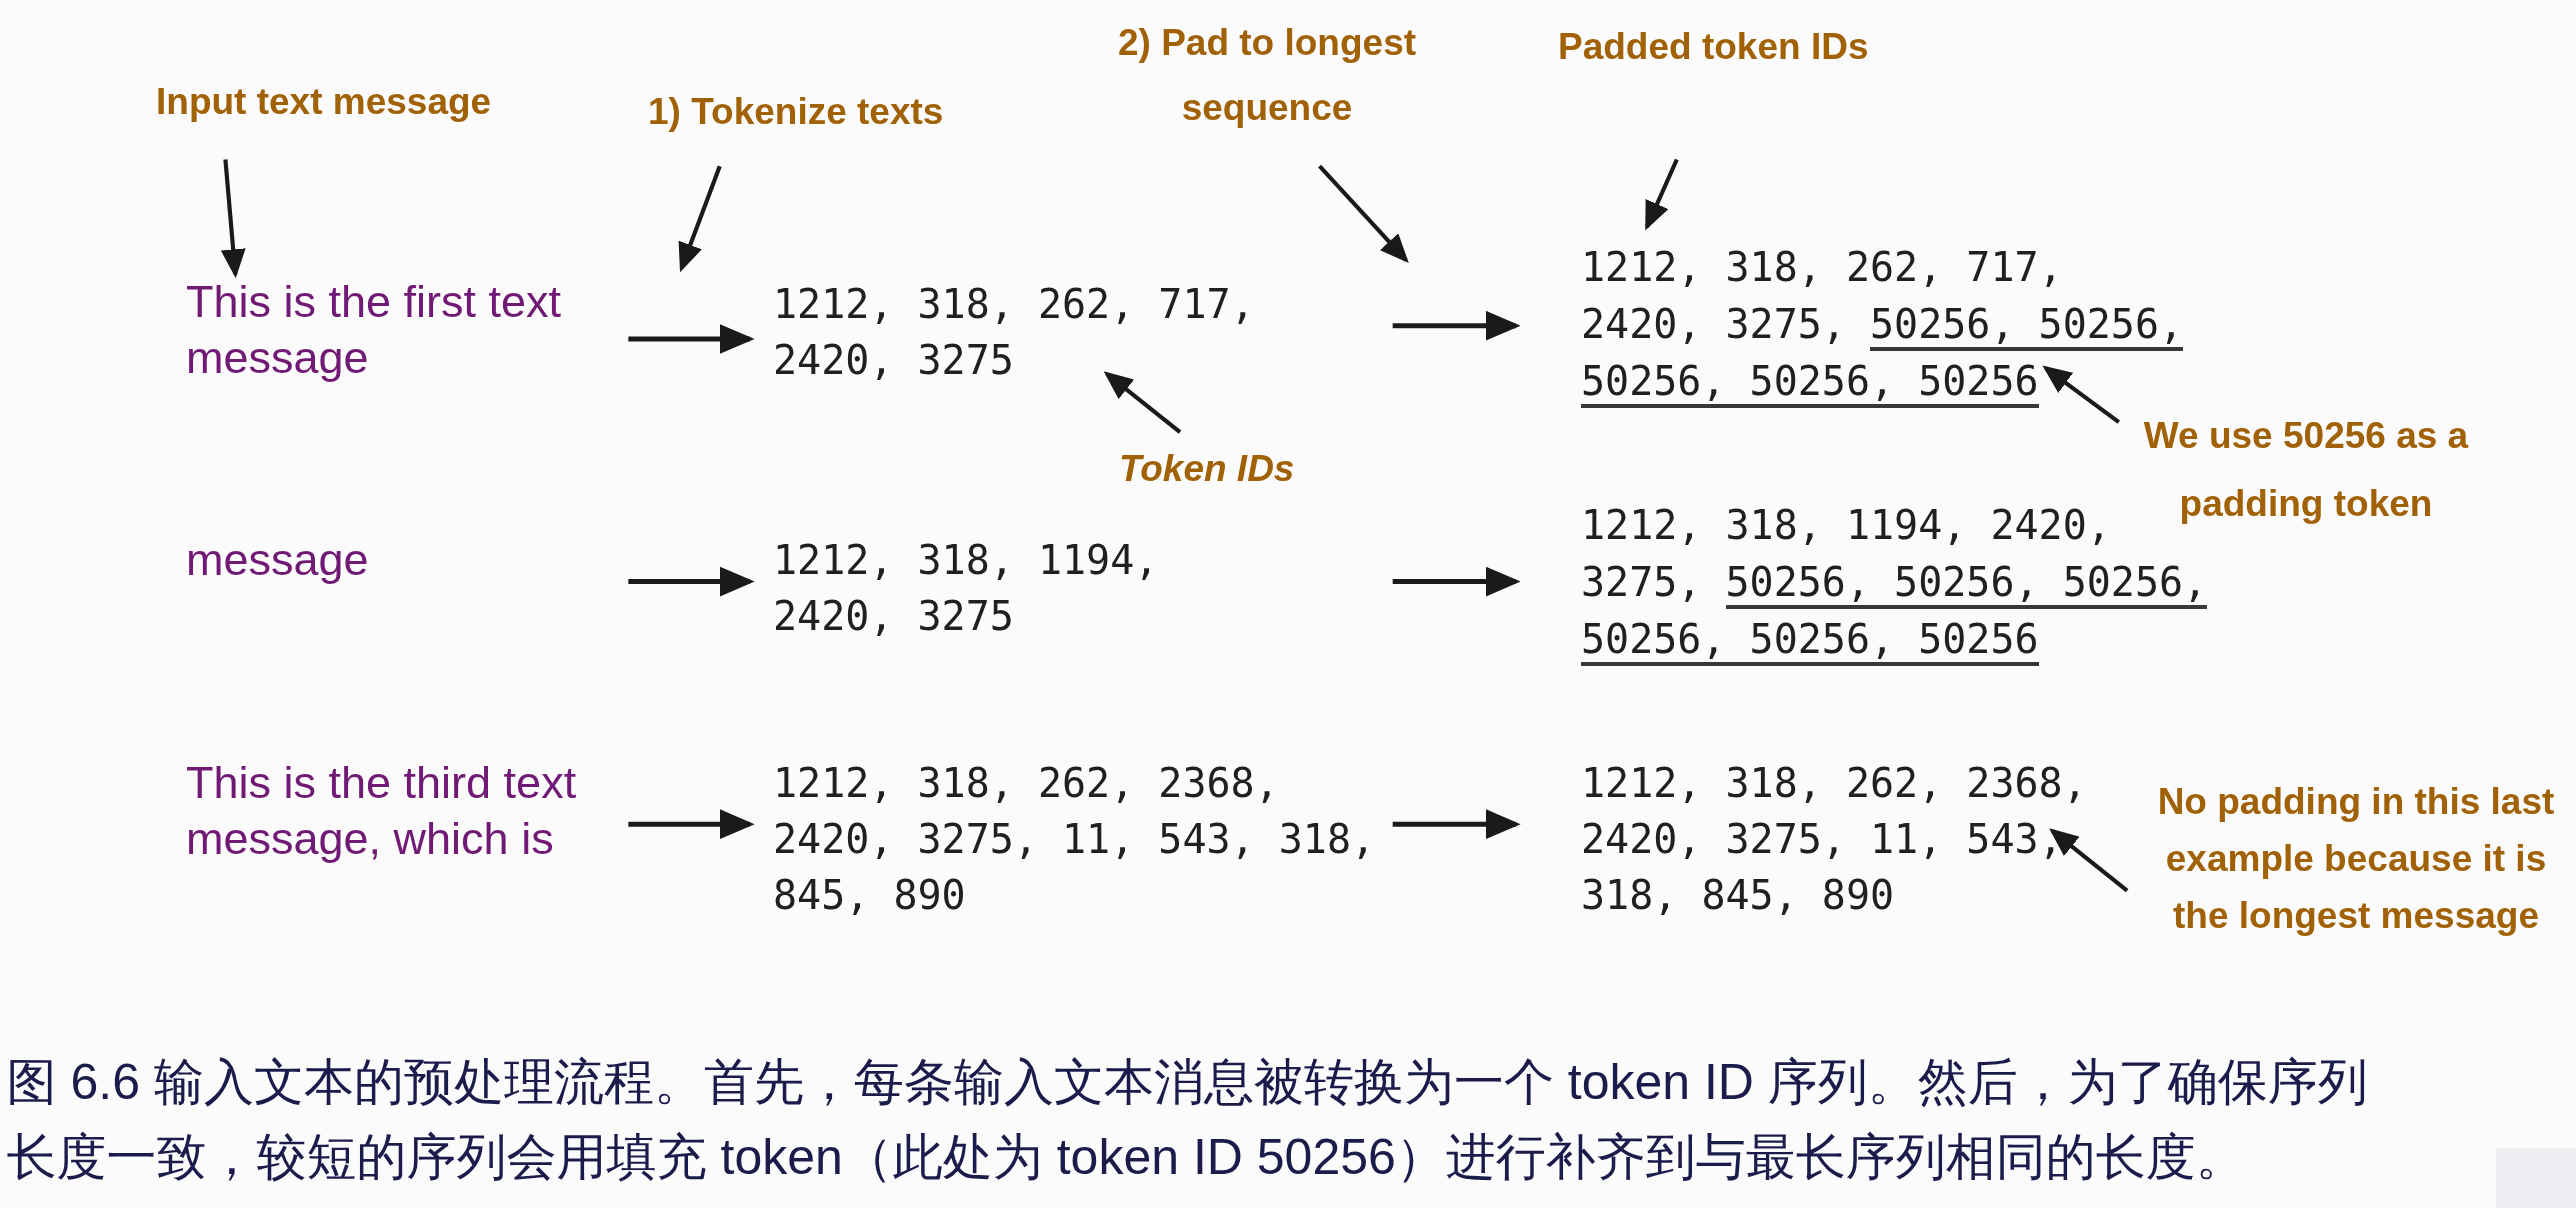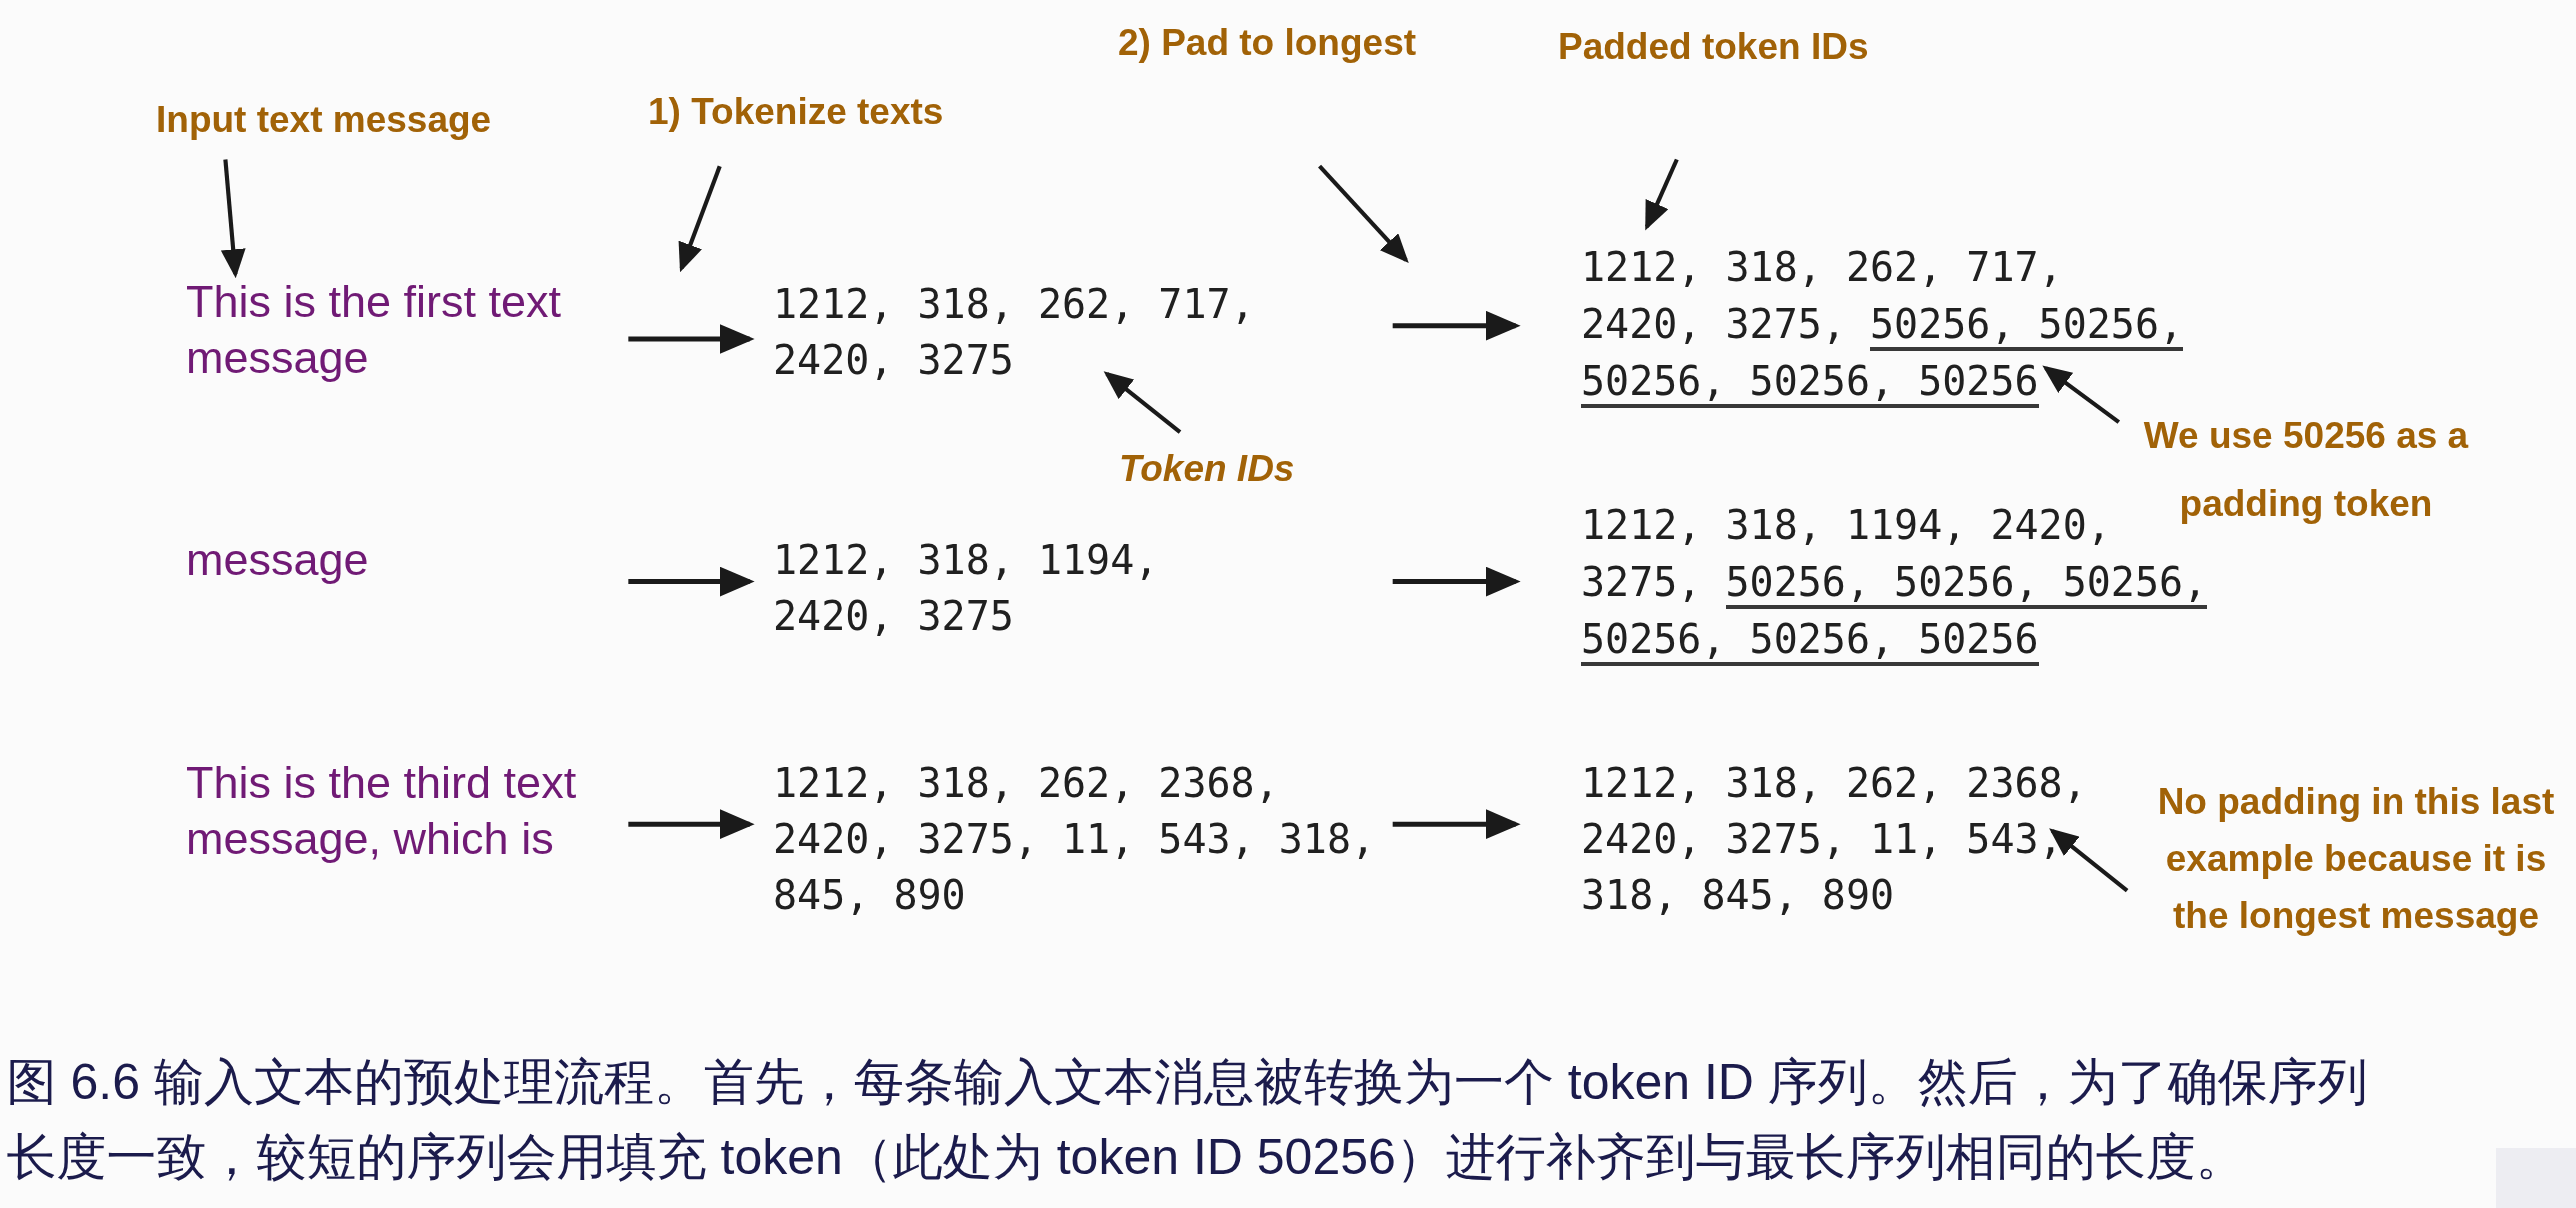--- a/index.html
+++ b/index.html
@@ -103,24 +103,25 @@
     <line x1="756" y1="408" x2="902" y2="408" stroke="#1a1a1a" stroke-width="6" marker-end="url(#ah)"></line>
     <line x1="1676" y1="392" x2="1824" y2="392" stroke="#1a1a1a" stroke-width="6" marker-end="url(#ah)"></line>
 
     <line x1="756" y1="700" x2="902" y2="700" stroke="#1a1a1a" stroke-width="6" marker-end="url(#ah)"></line>
     <line x1="1676" y1="700" x2="1824" y2="700" stroke="#1a1a1a" stroke-width="6" marker-end="url(#ah)"></line>
 
     <line x1="756" y1="992" x2="902" y2="992" stroke="#1a1a1a" stroke-width="6" marker-end="url(#ah)"></line>
     <line x1="1676" y1="992" x2="1824" y2="992" stroke="#1a1a1a" stroke-width="6" marker-end="url(#ah)"></line>
   </svg>
 
-  <div class="hlabel" style="left:156px; top:96px;">Input text message</div>
+  <div class="hlabel" style="left:156px; top:78px;">Input text message</div>
   <div class="hlabel" style="left:648px; top:88px;">1) Tokenize texts</div>
   <div class="hlabel center" style="left:1105px; top:10px; width:324px; line-height:65px;">
     <div class="ln">2) Pad to longest</div>
+    <div class="ln">sequence</div>
   </div>
   <div class="hlabel" style="left:1558px; top:23px;">Padded token IDs</div>
   <div class="hlabel" style="left:1119px; top:445px;font-style:italic;">Token IDs</div>
 
   <div class="hlabel center" style="left:2119px; top:402px; width:374px; line-height:68px;">
     <div class="ln">We use 50256 as a</div>
     <div class="ln">padding token</div>
   </div>
   <div class="hlabel center" style="left:2136px; top:773px; width:440px; line-height:57px;">
     <div class="ln">No padding in this last</div>

